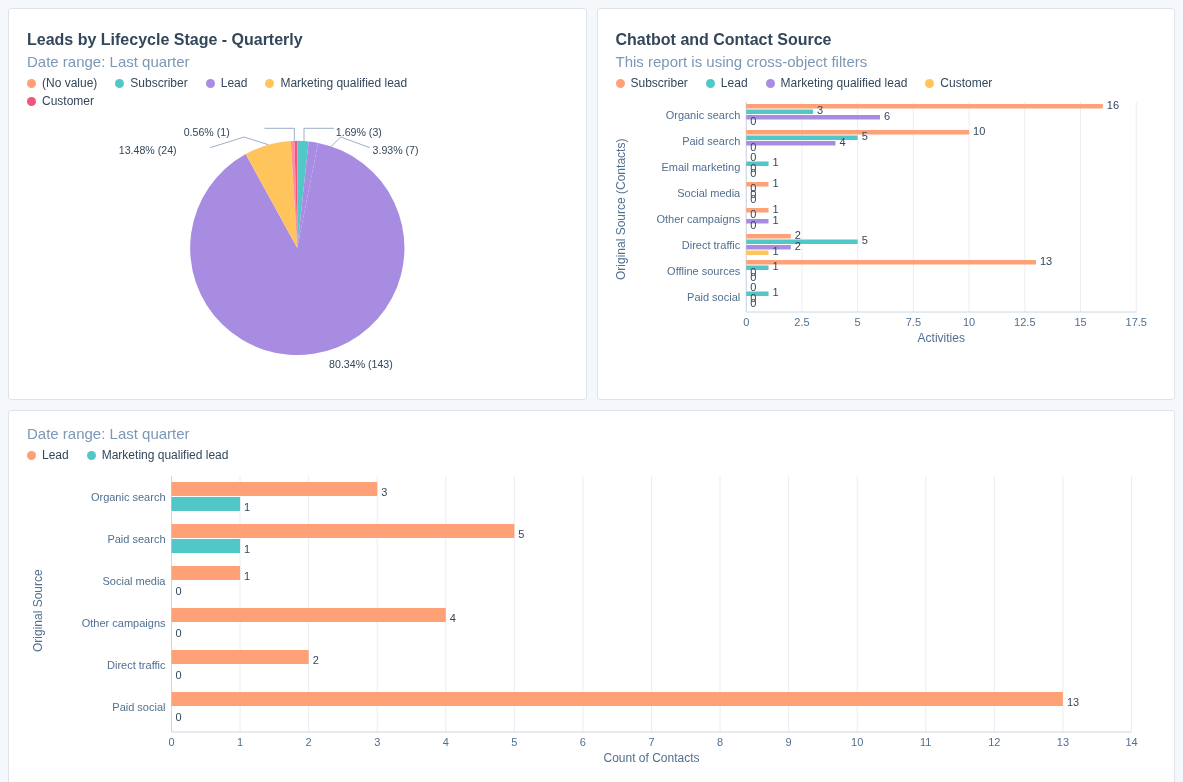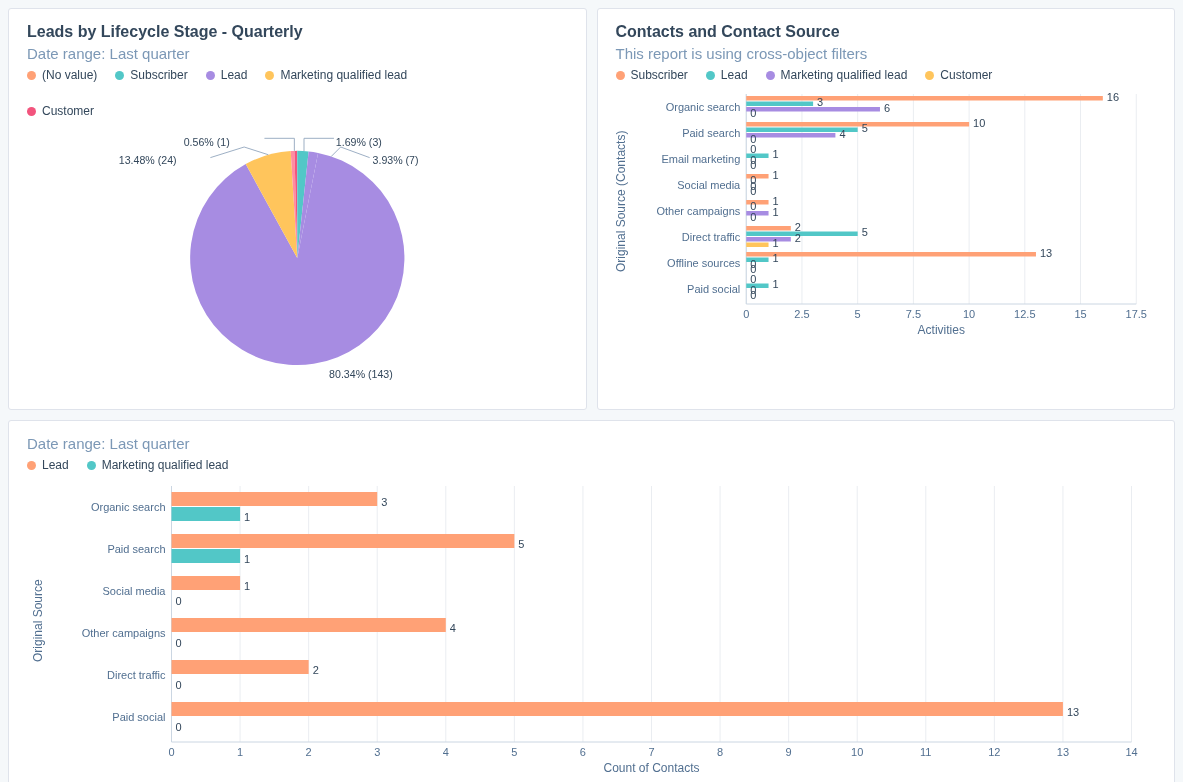--- a/index.html
+++ b/index.html
@@ -21,31 +21,31 @@
     border: 1px solid #dfe3eb;
     border-radius: 3px;
     padding: 14px 18px 18px 18px;
     position: relative;
   }
   .card.full { grid-column: 1 / span 2; }
   .card-title {
     font-size: 16px;
     font-weight: 600;
     color: #33475b;
-    margin: 0 0 4px 0;
+    margin: 8px 0 4px 0;
   }
   .subtext {
     font-size: 15px;
     color: #7c98b6;
     margin-bottom: 6px;
   }
   .legend {
     display: flex;
     flex-wrap: wrap;
-    gap: 22px 18px;
+    gap: 4px 18px;
     font-size: 12px;
     color: #33475b;
     margin-bottom: 10px;
   }
   .legend-item { display: flex; align-items: center; gap: 6px; }
   .dot { width: 9px; height: 9px; border-radius: 50%; display: inline-block; }
   .axis-label {
     font-size: 12px;
     fill: #516f90;
   }
@@ -120,21 +120,21 @@
       </g>
       <text class="value-label" x="210" y="14" text-anchor="end">0.56% (1)</text>
       <text class="value-label" x="320" y="14">1.69% (3)</text>
       <text class="value-label" x="358" y="33">3.93% (7)</text>
       <text class="value-label" x="313" y="254">80.34% (143)</text>
       <text class="value-label" x="155" y="33" text-anchor="end">13.48% (24)</text>
     </svg>
   </div>
 
   <div class="card">
-    <div class="card-title">Contacts and Contact Source</div>
+    <div class="card-title">Chatbot and Contact Source</div>
     <div class="subtext">This report is using cross-object filters</div>
     <div class="legend">
       <span class="legend-item">
           <span class="dot" style="background:#ffa176"></span>
           <span>Subscriber</span>
         </span>
       <span class="legend-item">
           <span class="dot" style="background:#52c7c7"></span>
           <span>Lead</span>
         </span>

